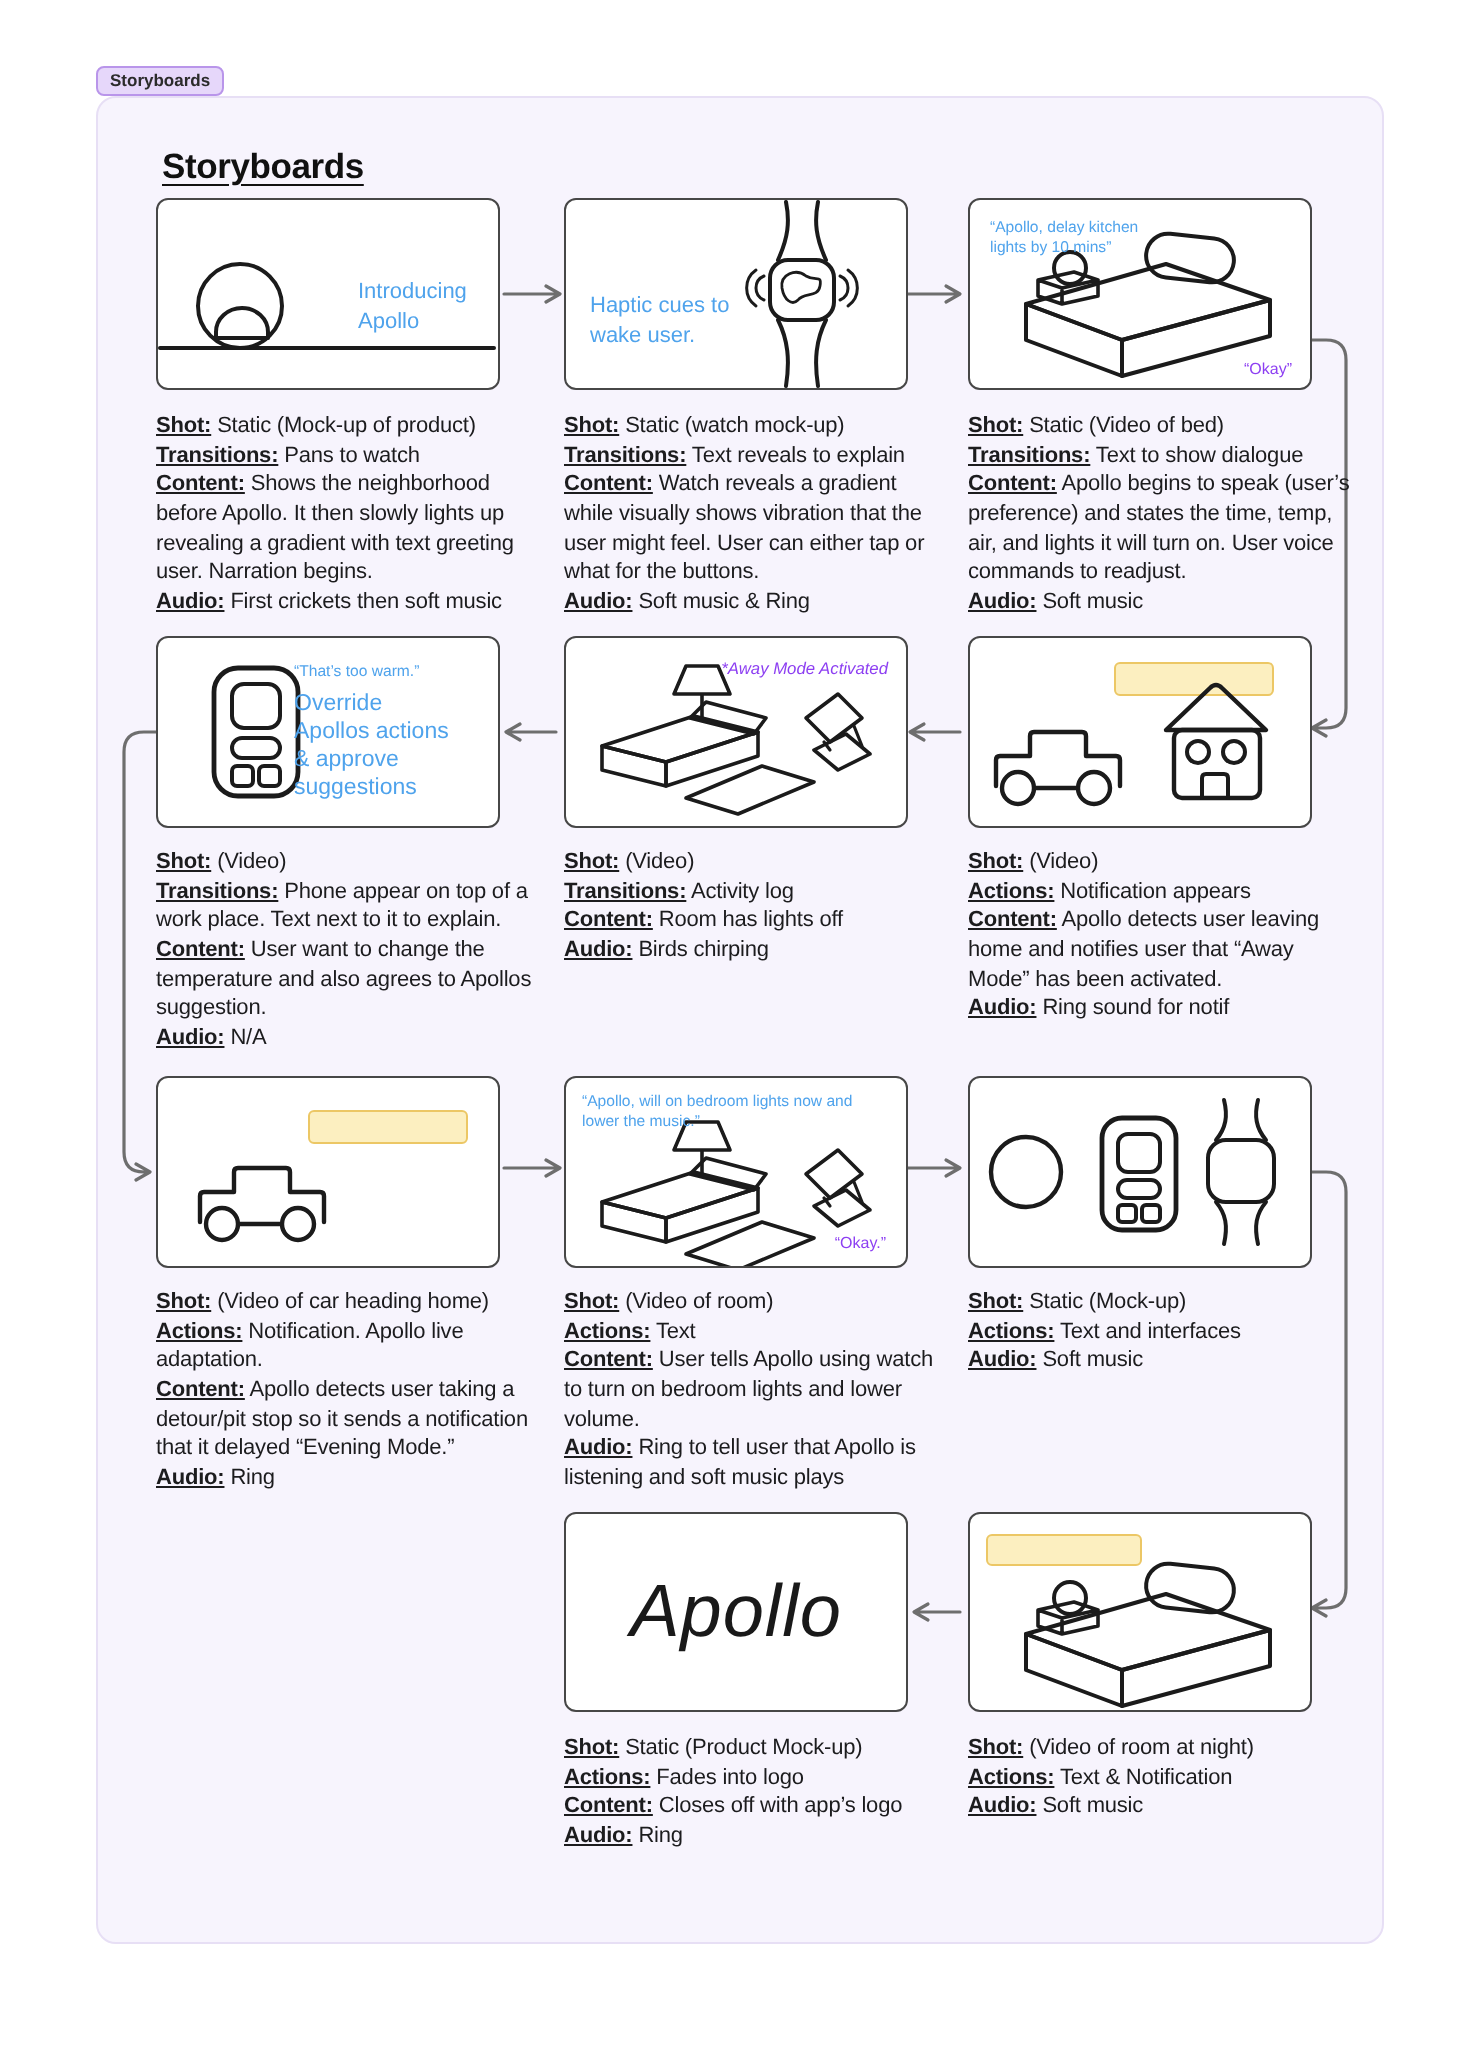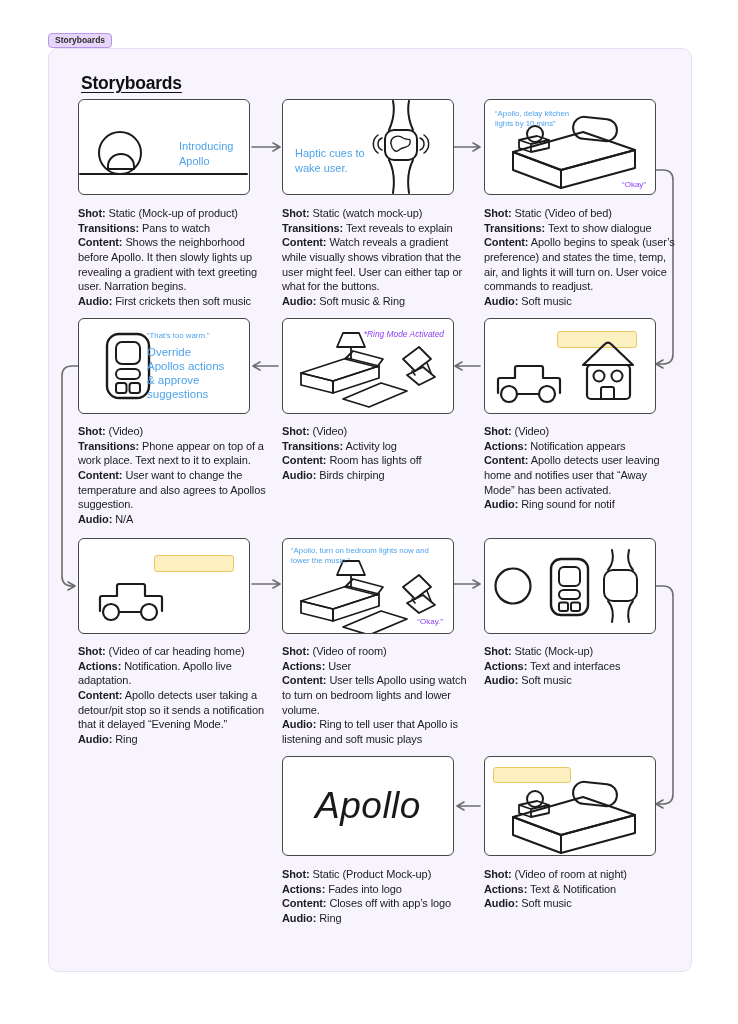--- a/index.html
+++ b/index.html
@@ -7,21 +7,21 @@
   .stage{position:relative;width:624px;height:1024px;}
   .sticker{position:absolute;left:48px;top:33px;background:#E6D7FA;border:1px solid #B995EA;
     border-radius:4px;font-size:8.5px;font-weight:600;color:#2b2b2b;padding:2px 6px;line-height:1.1;}
   .canvas{position:absolute;left:48px;top:48px;width:644px;height:924px;background:#F7F4FD;
     border:1px solid #E7DFF5;border-radius:10px;box-sizing:border-box;}
   .title{position:absolute;left:32px;top:24px;font-size:17.5px;font-weight:700;color:#111;
     text-decoration:underline;text-underline-offset:3px;letter-spacing:-0.2px;}
   .panel{position:absolute;width:172px;height:96px;background:#fff;border:1.6px solid #474747;
     border-radius:6px;box-sizing:border-box;overflow:hidden;}
   .caption{position:absolute;width:192px;font-size:11px;line-height:1.33;color:#1c1c1e;letter-spacing:-0.1px;}
-  .caption b{font-weight:700;}
+  .caption b{font-weight:700;text-decoration:underline;}
   .btxt{position:absolute;color:#4FA3EC;font-size:11px;line-height:1.35;white-space:pre-line;}
   .btxt-sm{position:absolute;color:#4FA3EC;font-size:7.8px;line-height:1.3;white-space:pre-line;}
   .ptxt{position:absolute;color:#8D3FF2;font-size:8px;white-space:pre-line;}
   .status{position:absolute;color:#8D3FF2;font-size:8.4px;font-style:italic;}
   .notif{position:absolute;background:#FCEFC0;border:1.5px solid #ECC765;border-radius:3px;box-sizing:border-box;}
   .logo{position:absolute;inset:0;display:flex;align-items:center;justify-content:center;
     font-size:37px;font-style:italic;font-weight:500;color:#191919;letter-spacing:0.5px;}
   svg.sketch{position:absolute;}
   svg.sketch *{stroke:#1b1b1b;fill:none;stroke-linecap:round;stroke-linejoin:round;}
   .wires{position:absolute;inset:0;pointer-events:none;}
@@ -130,21 +130,21 @@
         <path d="M52 6 L68 6 L74 20 L46 20 Z M60 20 V32" stroke-width="1.8" fill="#fff"></path>
         <path d="M54 32 L62 24 L92 32 L86 40 Z" stroke-width="1.8" fill="#fff"></path>
         <path d="M10 46 L56 31 L88 39 L42 54 Z" stroke-width="1.8" fill="#fff"></path>
         <path d="M10 46 L42 54 V66 L10 58 Z" stroke-width="1.8" fill="#fff"></path>
         <path d="M42 54 L88 39 V51 L42 66 Z" stroke-width="1.8" fill="#fff"></path>
         <path d="M52 72 L90 56 L116 64 L78 80 Z" stroke-width="1.8"></path>
         <path d="M112 32 L128 20 L140 32 L124 44 Z" stroke-width="1.8" fill="#fff"></path>
         <path d="M116 48 L132 40 L144 50 L128 58 Z" stroke-width="1.8" fill="#fff"></path>
         <path d="M121 44 L124 48 M136 36 L140 46" stroke-width="1.6"></path>
       </svg>
-      <div class="status" style="right:9px;top:10px">*Ring Mode Activated</div>
+      <div class="status" style="right:9px;top:10px">*Away Mode Activated</div>
     </div>
 
     <div class="panel" style="left:435px;top:269px">
       <div class="notif" style="left:72px;top:12px;width:80px;height:17px"></div>
       <svg class="sketch" style="left:8px;top:38px" width="84" height="52">
         <path d="M5 36 V23 Q5 21 7 21 H22 V11 Q22 9 24 9 H48 Q50 9 50 11 V21 H65 Q67 21 67 23 V36" stroke-width="2.2"></path>
         <circle cx="16" cy="37" r="8" stroke-width="2.2" fill="#fff"></circle>
         <circle cx="54" cy="37" r="8" stroke-width="2.2" fill="#fff"></circle>
         <line x1="25" y1="37" x2="45" y2="37" stroke-width="2.2"></line>
       </svg>
@@ -191,21 +191,21 @@
         <path d="M52 6 L68 6 L74 20 L46 20 Z M60 20 V32" stroke-width="1.8" fill="#fff"></path>
         <path d="M54 32 L62 24 L92 32 L86 40 Z" stroke-width="1.8" fill="#fff"></path>
         <path d="M10 46 L56 31 L88 39 L42 54 Z" stroke-width="1.8" fill="#fff"></path>
         <path d="M10 46 L42 54 V66 L10 58 Z" stroke-width="1.8" fill="#fff"></path>
         <path d="M42 54 L88 39 V51 L42 66 Z" stroke-width="1.8" fill="#fff"></path>
         <path d="M52 72 L90 56 L116 64 L78 80 Z" stroke-width="1.8"></path>
         <path d="M112 32 L128 20 L140 32 L124 44 Z" stroke-width="1.8" fill="#fff"></path>
         <path d="M116 48 L132 40 L144 50 L128 58 Z" stroke-width="1.8" fill="#fff"></path>
         <path d="M121 44 L124 48 M136 36 L140 46" stroke-width="1.6"></path>
       </svg>
-      <div class="btxt-sm" style="left:8px;top:7px">“Apollo, turn on bedroom lights now and
+      <div class="btxt-sm" style="left:8px;top:7px">“Apollo, will on bedroom lights now and
 lower the music.”</div>
       <div class="ptxt" style="right:10px;bottom:7px">“Okay.”</div>
     </div>
 
     <div class="panel" style="left:435px;top:489px">
       <svg class="sketch" style="left:0;top:0" width="169" height="93">
         <circle cx="28" cy="47" r="17.5" stroke-width="2.2" fill="#fff"></circle>
         <rect x="66" y="20" width="37" height="56" rx="10" stroke-width="2.4" fill="#fff"></rect>
         <rect x="74" y="28" width="21" height="19" rx="5" stroke-width="2"></rect>
         <rect x="74" y="51" width="21" height="9" rx="4.5" stroke-width="2"></rect>
@@ -220,21 +220,21 @@
     </div>
 
     <div class="caption" style="left:29px;top:595px">
       <div><b>Shot:</b><span> (Video of car heading home)</span></div>
       <div><b>Actions:</b><span> Notification. Apollo live adaptation.</span></div>
       <div><b>Content:</b><span> Apollo detects user taking a detour/pit stop so it sends a notification that it delayed “Evening Mode.”</span></div>
       <div><b>Audio:</b><span> Ring</span></div>
     </div>
     <div class="caption" style="left:233px;top:595px">
       <div><b>Shot:</b><span> (Video of room)</span></div>
-      <div><b>Actions:</b><span> User</span></div>
+      <div><b>Actions:</b><span> Text</span></div>
       <div><b>Content:</b><span> User tells Apollo using watch to turn on bedroom lights and lower volume.</span></div>
       <div><b>Audio:</b><span> Ring to tell user that Apollo is listening and soft music plays</span></div>
     </div>
     <div class="caption" style="left:435px;top:595px">
       <div><b>Shot:</b><span> Static (Mock-up)</span></div>
       <div><b>Actions:</b><span> Text and interfaces</span></div>
       <div><b>Audio:</b><span> Soft music</span></div>
     </div>
 
     <div class="panel" style="left:233px;top:707px;height:100px">

